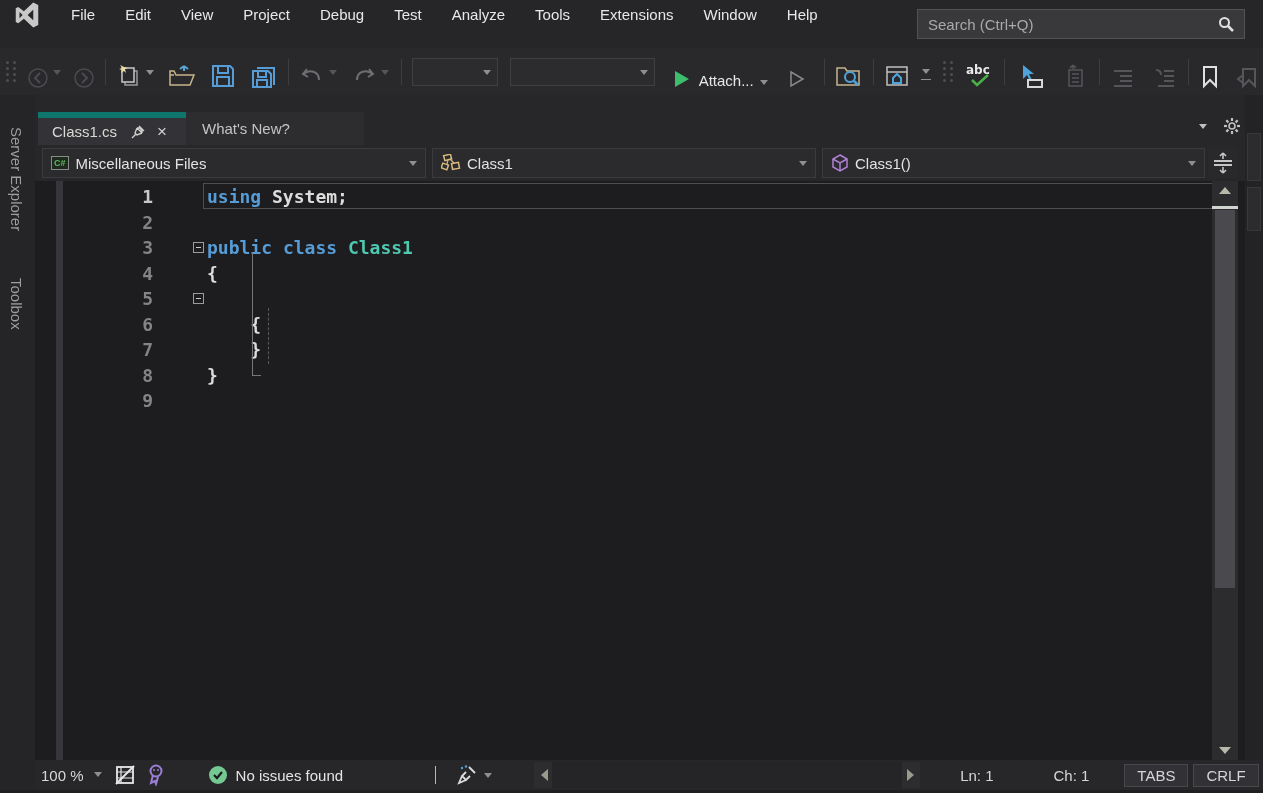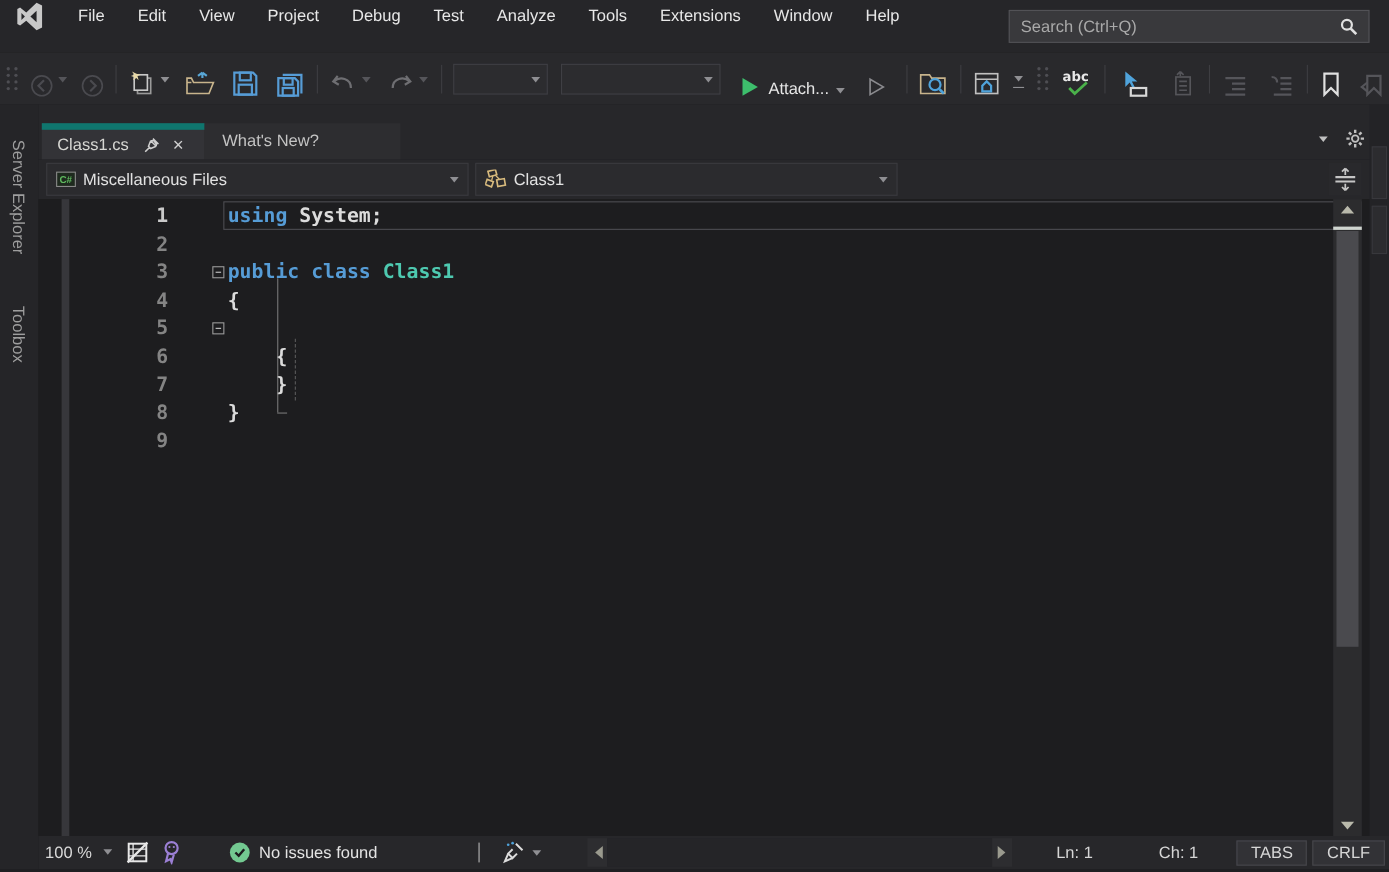--- a/index.html
+++ b/index.html
@@ -324,20 +324,28 @@
     <div class="caret"></div>
   </div>
   <div class="navdrop" id="nav2">
     <svg width="20" height="18" viewBox="0 0 20 18" style="margin-right:6px">
       <rect x="3" y="1" width="7" height="5" transform="rotate(-15 6 3)" fill="none" stroke="#D7BA7D" stroke-width="1.5"></rect>
       <rect x="1" y="10" width="6" height="5" transform="rotate(20 4 12)" fill="none" stroke="#D7BA7D" stroke-width="1.5"></rect>
       <rect x="11" y="9" width="7" height="6" transform="rotate(-10 14 12)" fill="none" stroke="#D7BA7D" stroke-width="1.5"></rect>
       <path d="M7 6 L6 10 M9 5 L13 9" stroke="#D7BA7D" stroke-width="1.2"></path>
     </svg>
     <span>Class1</span>
+    <div class="caret"></div>
+  </div>
+  <div class="navdrop" id="nav3">
+    <svg width="18" height="18" viewBox="0 0 18 18" style="margin-right:6px">
+      <path d="M9 1 L16 5 L16 13 L9 17 L2 13 L2 5 Z" fill="none" stroke="#B180D7" stroke-width="1.5"></path>
+      <path d="M2 5 L9 9 L16 5 M9 9 L9 17" fill="none" stroke="#B180D7" stroke-width="1.5"></path>
+    </svg>
+    <span>Class1()</span>
     <div class="caret"></div>
   </div>
   <div id="splitbtn">
     <svg width="20" height="22" viewBox="0 0 20 22">
       <line x1="1" y1="9" x2="19" y2="9" stroke="#c5c5c5" stroke-width="2"></line>
       <line x1="1" y1="13" x2="19" y2="13" stroke="#c5c5c5" stroke-width="2"></line>
       <path d="M10 1 L10 7 M10 1 L7 4 M10 1 L13 4" stroke="#c5c5c5" stroke-width="1.6" fill="none"></path>
       <path d="M10 21 L10 15 M10 21 L7 18 M10 21 L13 18" stroke="#c5c5c5" stroke-width="1.6" fill="none"></path>
     </svg>
   </div>

